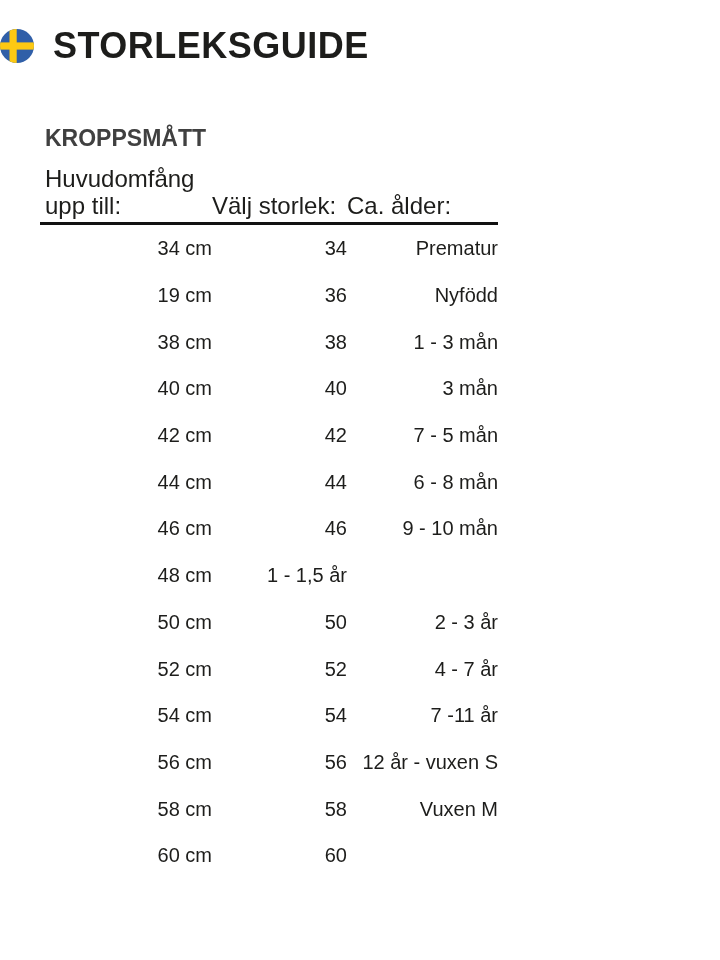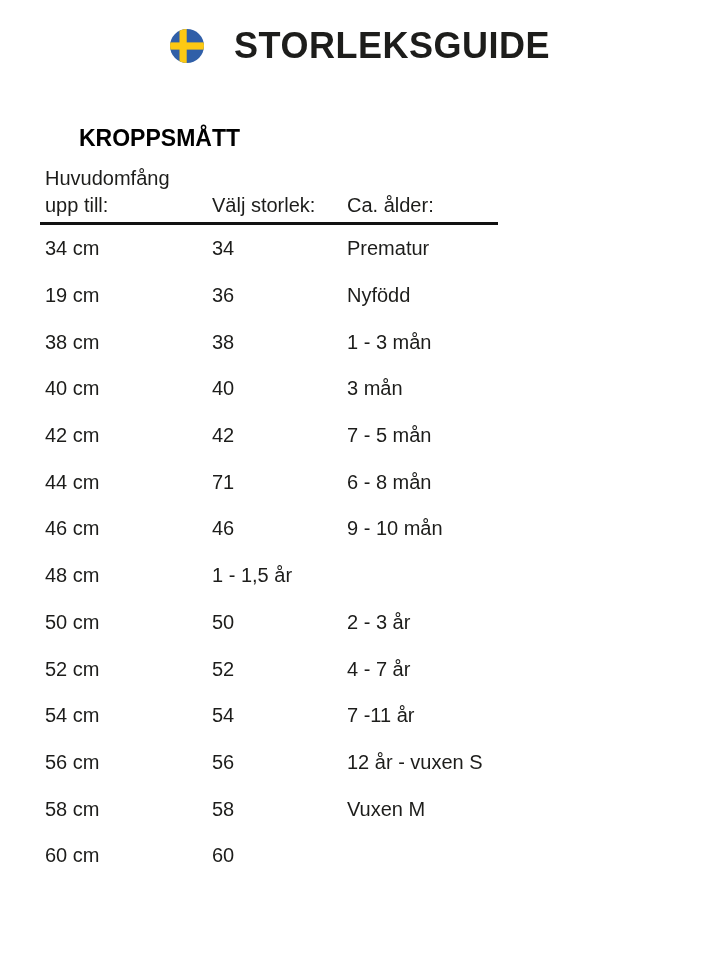--- a/index.html
+++ b/index.html
@@ -11,22 +11,21 @@
     font-family: "Liberation Sans", "DejaVu Sans", sans-serif;
     overflow: hidden;
   }
 
   
   .brand-header {
     position: absolute;
     top: 26px; left: 0; right: 0;
     display: flex;
     align-items: center;
-    justify-content: center;
-    gap: 30px;
+    gap: 19px;
     height: 40px;
   }
   .flag-icon {
     width: 34px; height: 34px;
     flex: 0 0 auto;
     display: block;
   }
   .brand-title {
     font-size: 36px;
     font-weight: bold;
@@ -36,50 +35,50 @@
     white-space: nowrap;
   }
 
   
   .section-title {
     position: absolute;
     top: 124px; left: 45px;
     font-size: 23px;
     font-weight: bold;
     line-height: 28px;
-    color: #000000;
-    margin-left: 34px;
+    color: #404040;
   }
 
   
   .size-table {
     position: absolute;
     top: 165px; left: 40px;
     width: 458px;
   }
   .table-head {
     display: grid;
     grid-template-columns: 167px 135px 1fr;
     align-items: end;
     padding-left: 5px;
     border-bottom: 3px solid #111111;
     padding-bottom: 3px;
   }
   .table-head .col-header {
-    font-size: 20px;
+    font-size: 24px;
     line-height: 27px;
     white-space: pre-line;
   }
   .table-body { display: block; }
   .table-row {
     display: grid;
     grid-template-columns: 167px 135px 1fr;
     align-items: center;
     padding-left: 5px;
     height: 46.7px;
+    text-align: right;
   }
   .table-row .cell {
     font-size: 20px;
     line-height: 24px;
     white-space: nowrap;
   }
 </style>
 </head>
 <body>
 
@@ -130,21 +129,21 @@
       <div class="cell">40</div>
       <div class="cell">3 mån</div>
     </div>
     <div class="table-row">
       <div class="cell">42 cm</div>
       <div class="cell">42</div>
       <div class="cell">7 - 5 mån</div>
     </div>
     <div class="table-row">
       <div class="cell">44 cm</div>
-      <div class="cell">71</div>
+      <div class="cell">44</div>
       <div class="cell">6 - 8 mån</div>
     </div>
     <div class="table-row">
       <div class="cell">46 cm</div>
       <div class="cell">46</div>
       <div class="cell">9 - 10 mån</div>
     </div>
     <div class="table-row">
       <div class="cell">48 cm</div>
       <div class="cell">1 - 1,5 år</div>

